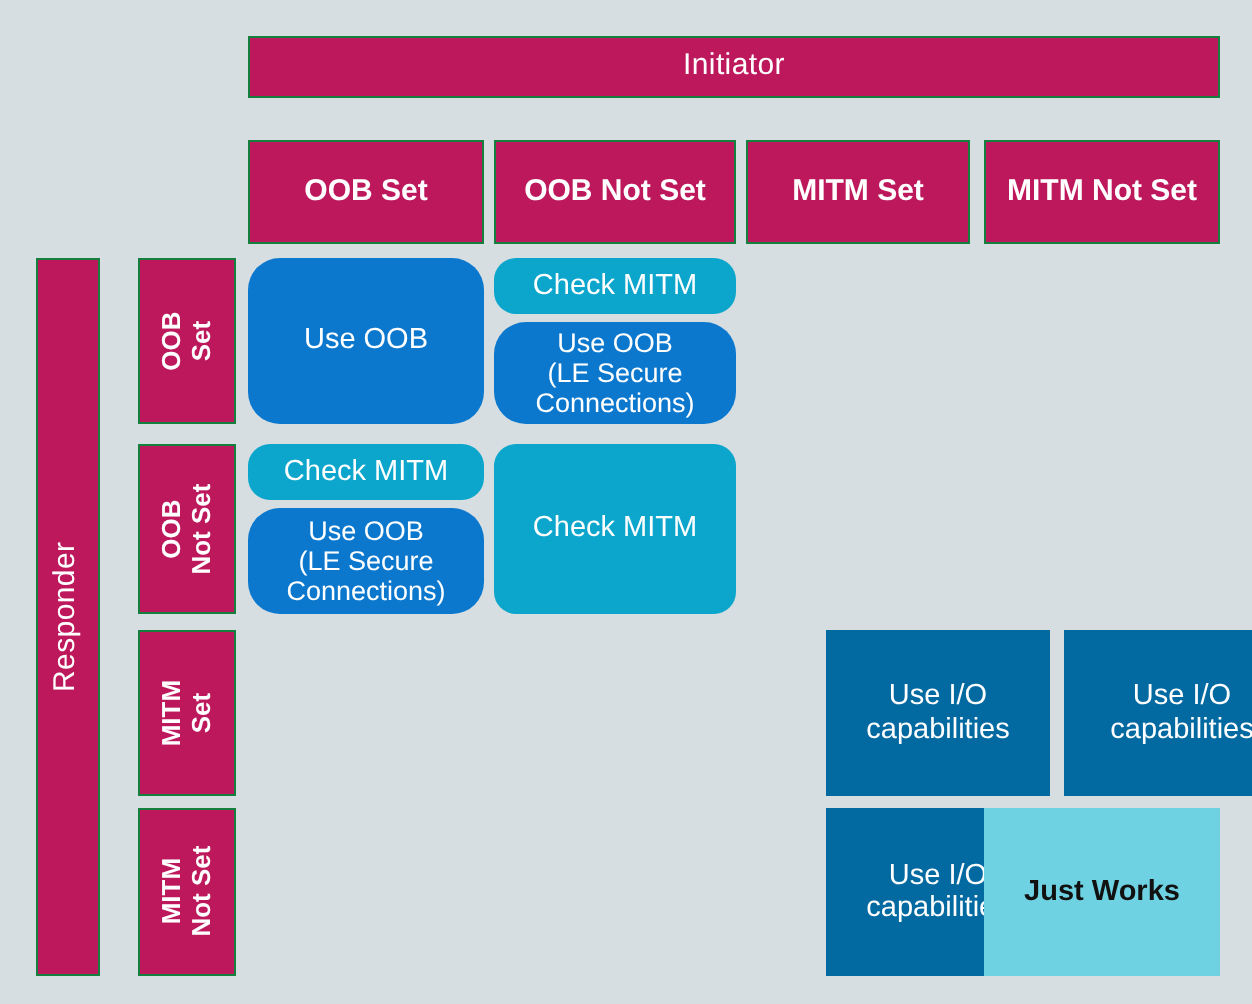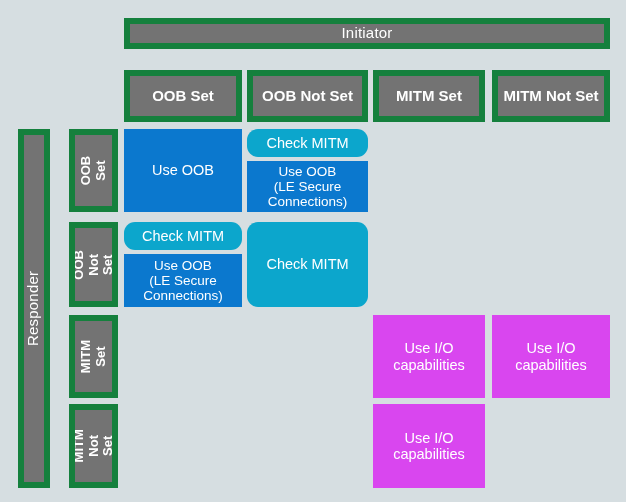--- a/index.html
+++ b/index.html
@@ -24,45 +24,45 @@
     box-sizing: border-box;
     display: flex;
     align-items: center;
     justify-content: center;
     text-align: center;
     color: #ffffff;
     line-height: 1.12;
     overflow: hidden;
   }
   .dark {
-    background: #737373;
-    border: 6px solid #15803d;
+    background: #be185d;
+    border: 1px solid #15803d;
   }
   .hdr-bar {
     font-size: 15px;
     letter-spacing: 0.2px;
   }
   .col-hdr {
     font-size: 15px;
     font-weight: 600;
   }
   .row-hdr {
     font-size: 13px;
     font-weight: 600;
     white-space: pre-line;
   }
   .rot {
     transform: rotate(-90deg);
     white-space: pre-line;
     display: block;
     line-height: 1.12;
   }
-  .blue     { background: #0b78ce; }
+  .blue     { background: #0b78ce; border-radius: 16px; }
   .teal     { background: #0ca6cc; border-radius: 11px; }
-  .navy     { background: #d946ef; }
+  .navy     { background: #0369a1; margin-left: 40px; }
   .cyan     { background: #6fd2e2; color: #111111; }
 
   .data {
     font-size: 14.5px;
     white-space: pre-line;
     font-weight: 500;
   }
   .data-sm {
     font-size: 13.5px;
   }
@@ -120,14 +120,15 @@
 
   <div class="cell navy data" style="left:373px; top:315px; width:112px; height:83px;">Use I/O
 capabilities</div>
 
   <div class="cell navy data" style="left:492px; top:315px; width:118px; height:83px;">Use I/O
 capabilities</div>
 
   <div class="cell navy data" style="left:373px; top:404px; width:112px; height:84px;">Use I/O
 capabilities</div>
 
+  <div class="cell cyan just-works" style="left:492px; top:404px; width:118px; height:84px;">Just Works</div>
 
 </div>
 
 </body></html>

